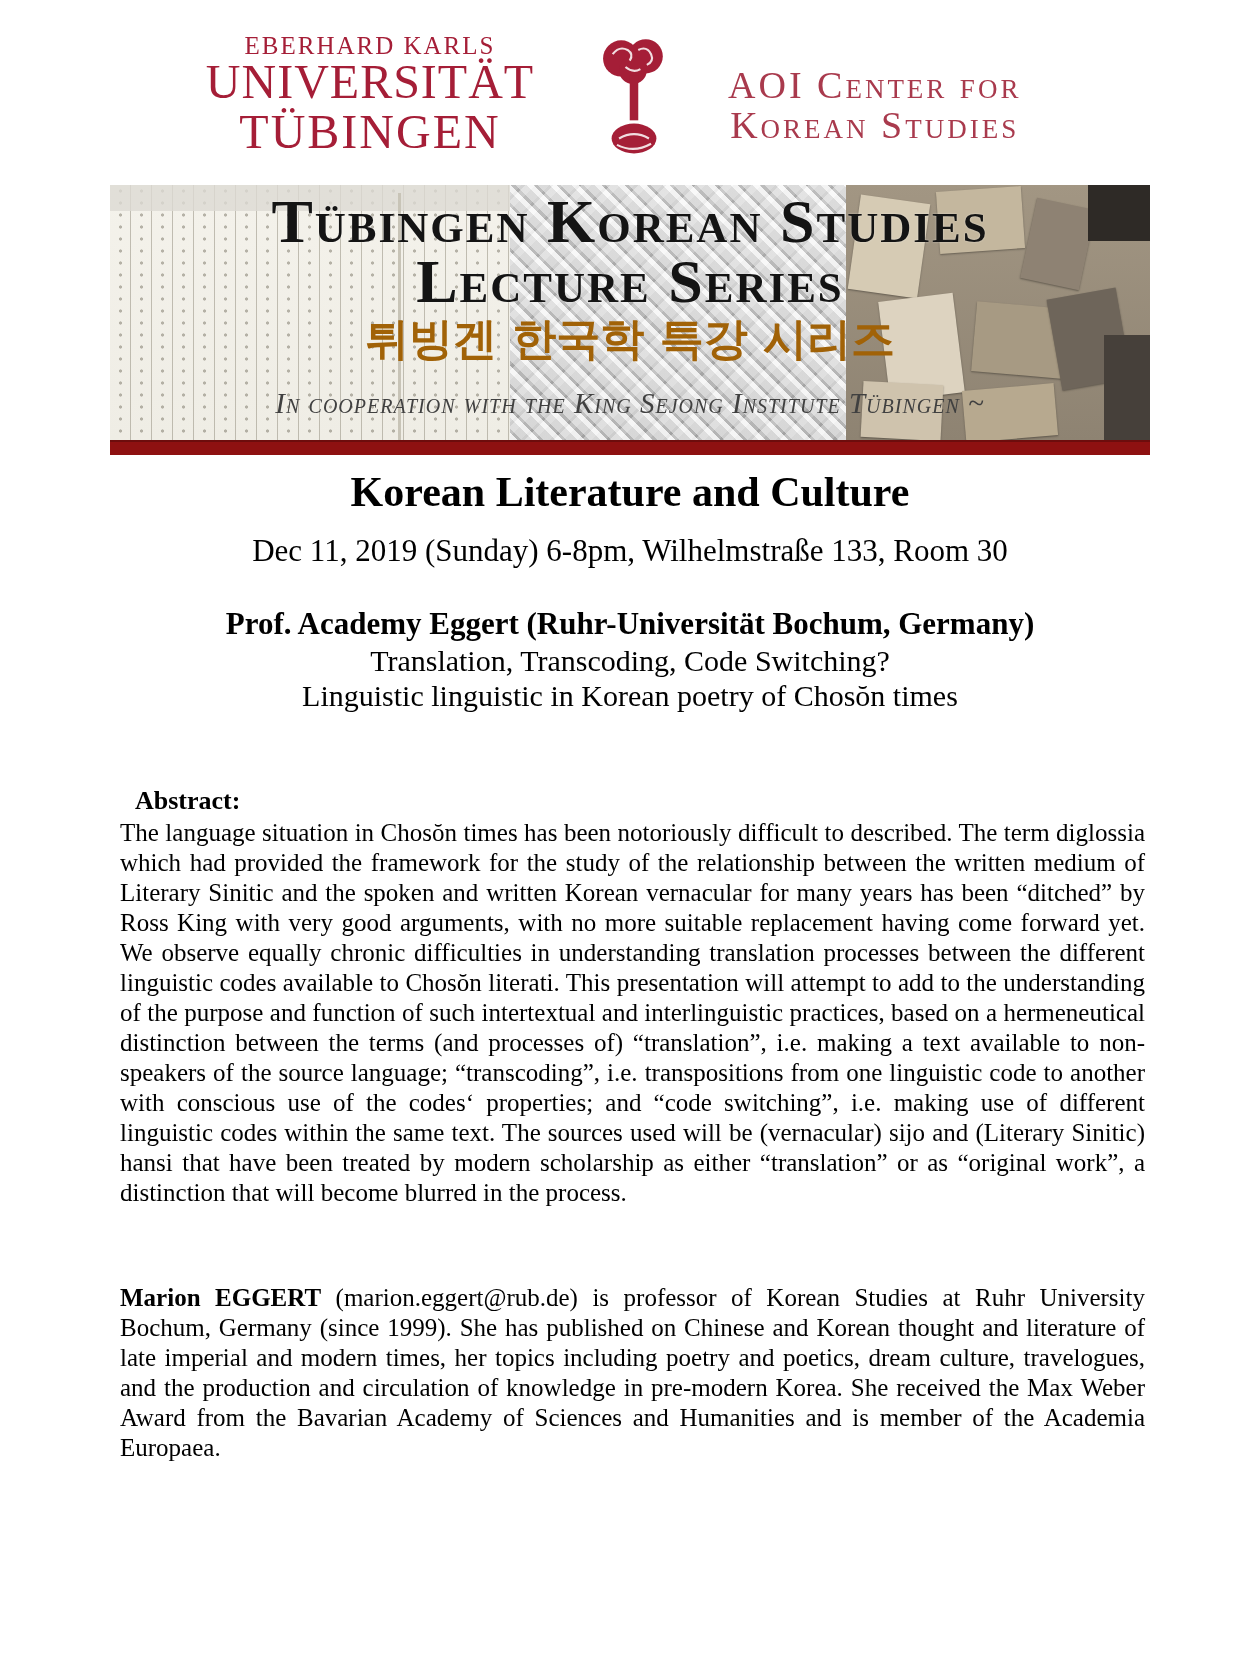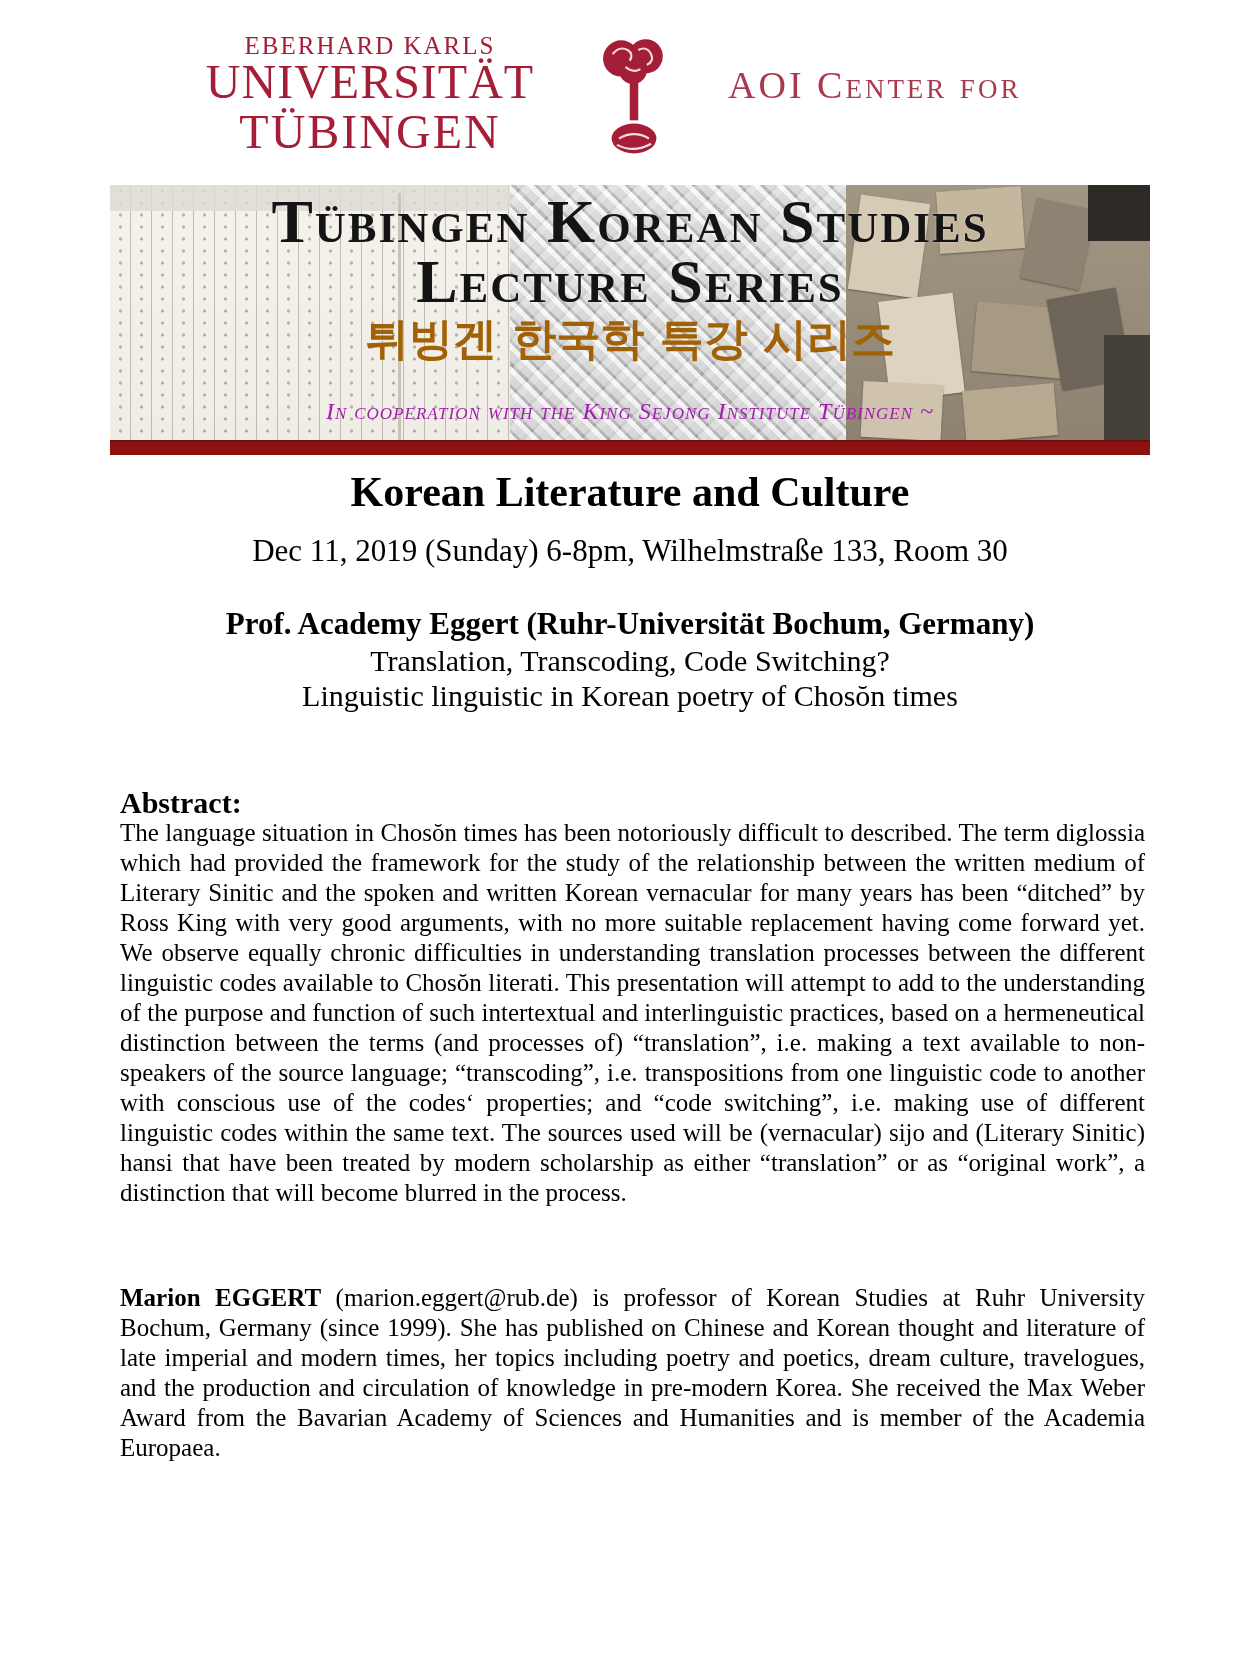--- a/index.html
+++ b/index.html
@@ -51,32 +51,32 @@
   .bk6{left:208px;top:108px;width:70px;height:92px;background:#6e655a;transform:rotate(-10deg);}
   .bk7{left:16px;top:198px;width:80px;height:56px;background:#cfc3ad;transform:rotate(3deg);}
   .bk8{left:118px;top:202px;width:92px;height:52px;background:#b7a98f;transform:rotate(-5deg);}
   .dark-corner{position:absolute;right:0;top:0;width:62px;height:56px;background:#2e2a26;}
   .dark-side{position:absolute;right:0;top:150px;width:46px;height:105px;background:#46403a;}
 
   .banner-text{position:absolute;left:0;top:0;width:1040px;height:299px;text-align:center;z-index:3;}
   .bt1{margin-top:6px;font-variant:small-caps;font-weight:600;font-size:62px;line-height:60px;letter-spacing:2px;color:#141414;text-shadow:0 0 2px rgba(255,255,255,.5);}
   .bt2{font-variant:small-caps;font-weight:600;font-size:62px;line-height:60px;letter-spacing:2px;color:#141414;text-shadow:0 0 2px rgba(255,255,255,.5);}
   .btk{font-family:"DejaVu Sans", sans-serif;font-weight:bold;font-size:44px;line-height:56px;color:#a16207;}
-  .btc{margin-top:28px;font-style:italic;font-variant:small-caps;font-size:24px;line-height:32px;color:#a21caf;letter-spacing:1px;}
+  .btc{margin-top:20px;font-style:italic;font-variant:small-caps;font-size:29px;line-height:32px;color:#404040;letter-spacing:1px;}
   .banner-redbar{width:1040px;height:15px;background:#8e1111;border-top:2px solid #6d0d0d;box-sizing:border-box;}
 
   
   .event-title{position:absolute;left:110px;top:468px;width:1040px;text-align:center;font-size:42px;font-weight:bold;}
   .event-date{position:absolute;left:110px;top:533px;width:1040px;text-align:center;font-size:31px;}
   .speaker{position:absolute;left:110px;top:606px;width:1040px;text-align:center;font-size:31px;font-weight:bold;}
   .talk1{position:absolute;left:110px;top:644px;width:1040px;text-align:center;font-size:30px;}
   .talk2{position:absolute;left:110px;top:679px;width:1040px;text-align:center;font-size:30px;}
 
   
-  .abstract-heading{position:absolute;left:120px;top:786px;width:1025px;font-size:30px;font-weight:bold;}
+  .abstract-heading{position:absolute;left:135px;top:786px;width:1025px;font-size:26px;font-weight:bold;}
   .abstract-body{position:absolute;left:120px;top:818px;width:1025px;font-size:25px;line-height:30px;text-align:justify;}
   .bio{position:absolute;left:120px;top:1283px;width:1025px;font-size:25px;line-height:30px;text-align:justify;}
   .bio .bio-name{font-weight:bold;}
 </style>
 </head>
 <body>
 
 <div class="page">
 
   <div class="logo-row">
@@ -96,20 +96,21 @@
       <g stroke="#ffffff" stroke-width="2" fill="none" opacity="0.85">
         <path d="M12 18 q6 -8 14 -4 q6 4 2 10"></path>
         <path d="M36 14 q8 -4 12 4 q3 7 -4 10"></path>
         <path d="M24 30 q7 6 14 2"></path>
         <path d="M18 97 q14 -8 28 0"></path>
         <path d="M16 103 q16 8 32 -1"></path>
       </g>
     </svg>
     <div class="aoi">
       <div>AOI Center for</div>
+      <div>Korean Studies</div>
     </div>
   </div>
 
   <div class="banner">
     <div class="banner-photo">
       <div class="bg-left">
         <div class="page-top-band"></div>
         <div class="page-seam"></div>
       </div>
       <div class="bg-mid"></div>

